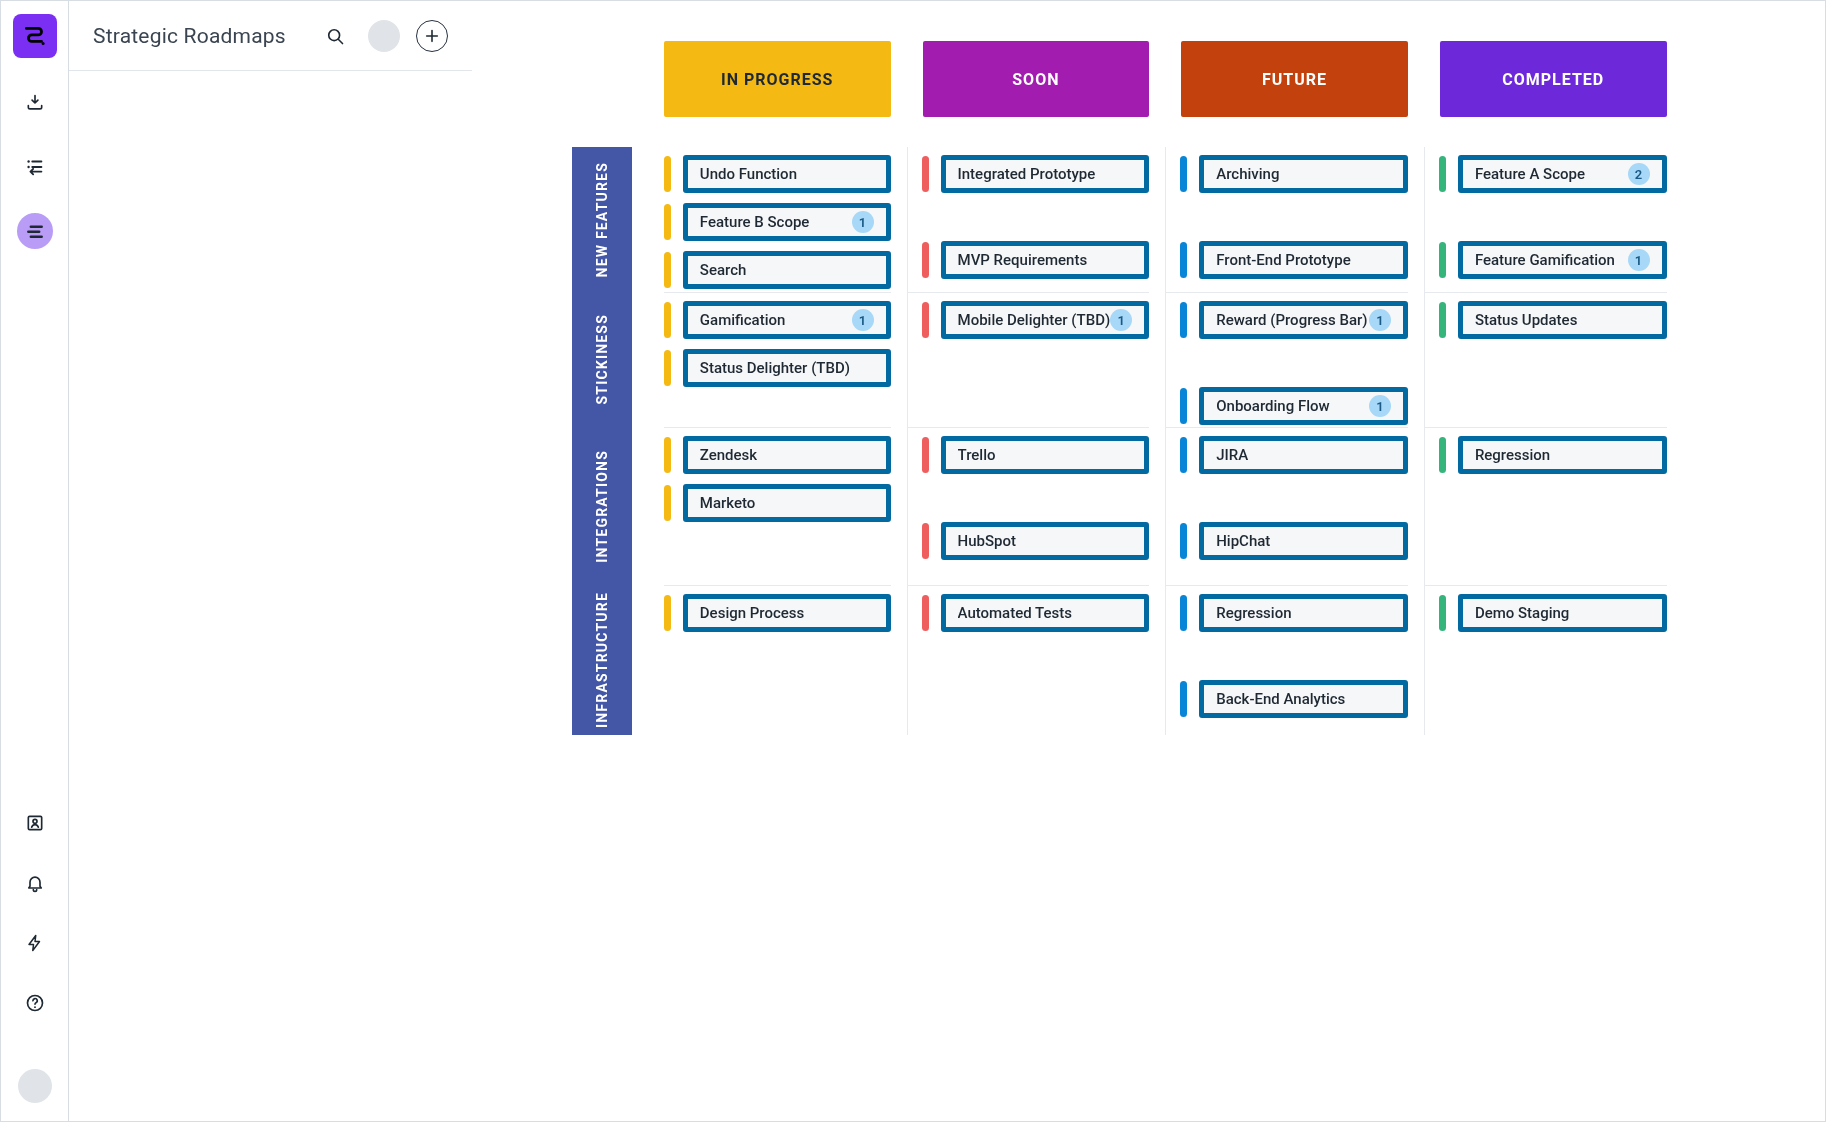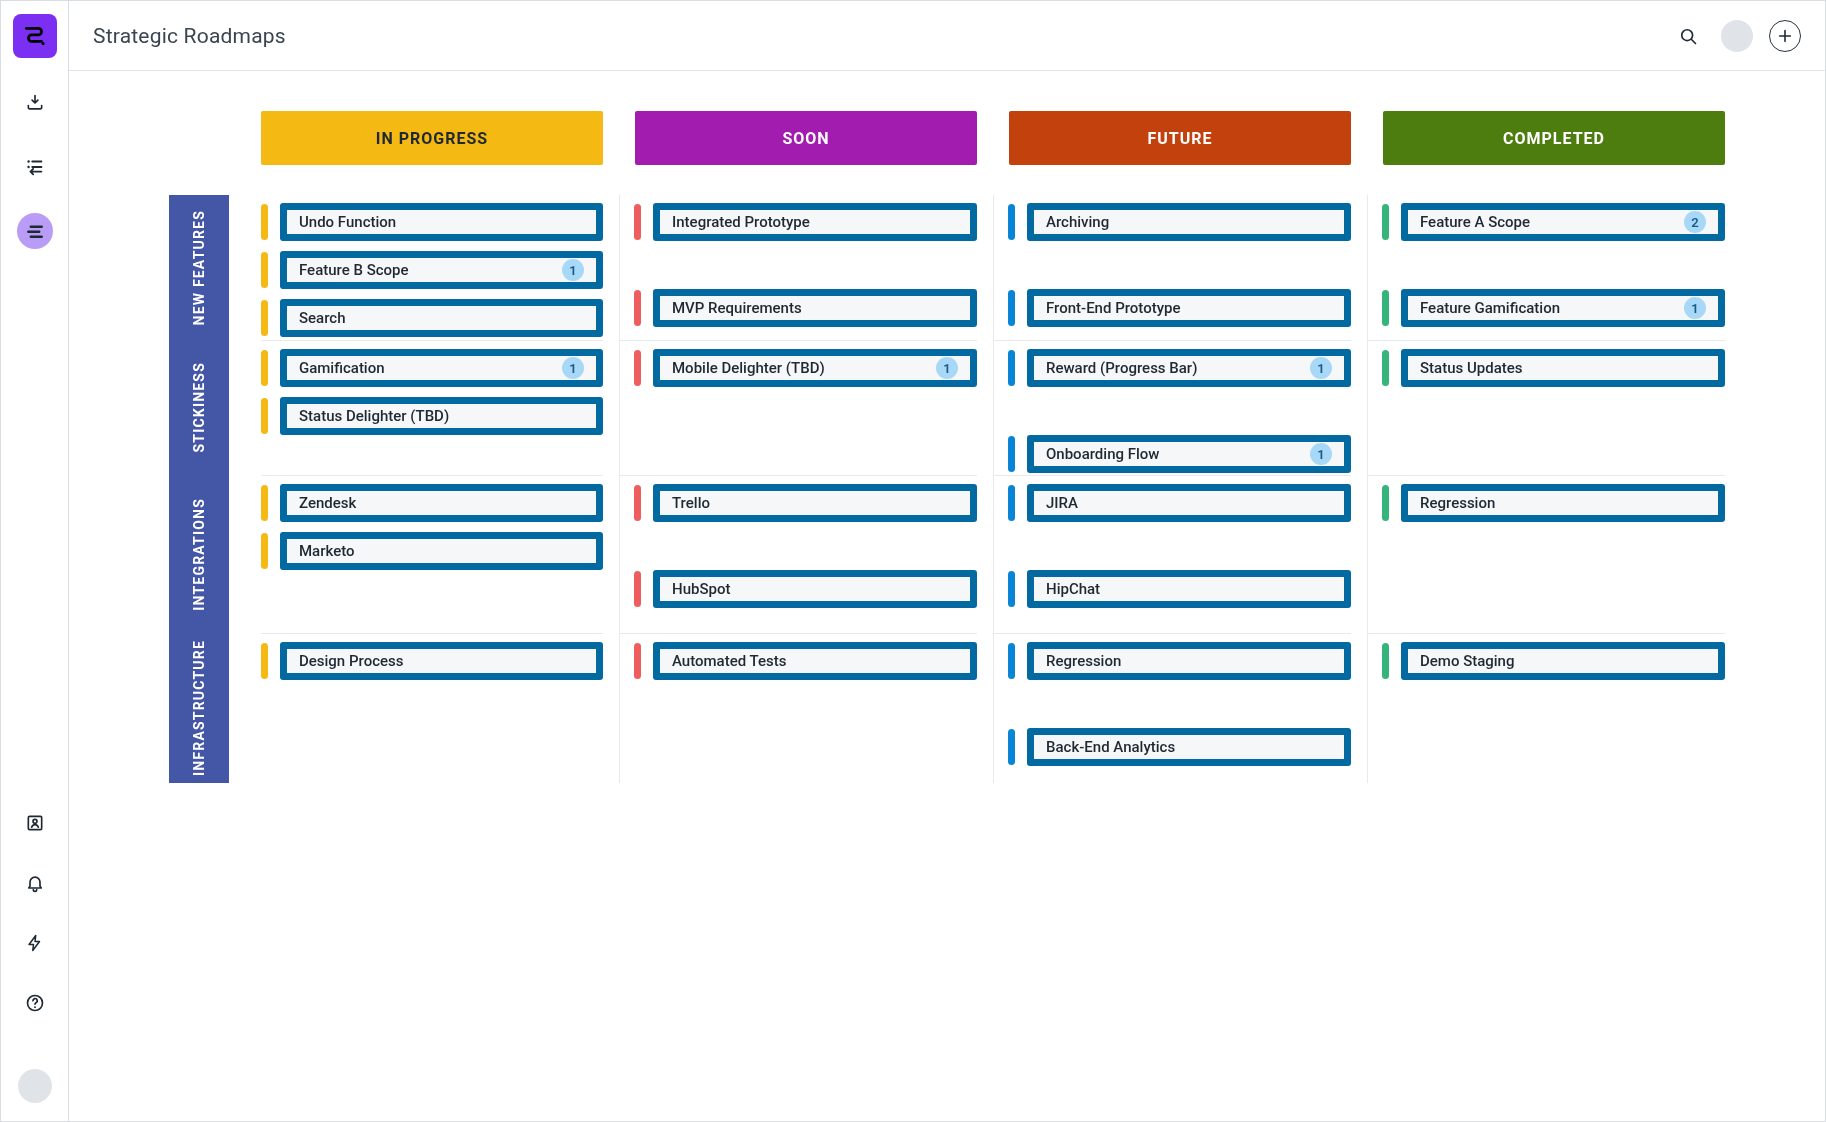--- a/index.html
+++ b/index.html
@@ -9,44 +9,44 @@
   .sidebar { width: 68px; flex: 0 0 68px; border-right: 1px solid #d7dde3; display: flex; flex-direction: column; align-items: center; padding: 0 0 18px 0; }
   .logo-box { width: 100%; height: 70px; display: flex; align-items: center; justify-content: center; }
   .logo { width: 44px; height: 44px; border-radius: 8px; background: #7b2ff2; display: flex; align-items: center; justify-content: center; }
   .sidebar-nav { display: flex; flex-direction: column; align-items: center; gap: 28px; margin-top: 14px; width: 100%; }
   .nav-item { color: #1f2933; display: flex; align-items: center; justify-content: center; width: 36px; height: 36px; border-radius: 50%; cursor: pointer; }
   .nav-item.active { background: #b89cf6; }
   .sidebar-spacer { flex: 1; }
   .sidebar-bottom { display: flex; flex-direction: column; align-items: center; gap: 24px; }
   .sidebar-avatar { width: 34px; height: 34px; border-radius: 50%; background: #e0e4e8; margin-top: 24px; }
   
-  .main { flex: 1; display: flex; flex-direction: column; min-width: 0; }
+  .main { flex: 1; display: flex; flex-direction: row; min-width: 0; }
   .topbar { height: 70px; border-bottom: 1px solid #e1e6eb; display: flex; align-items: center; padding: 0 24px; gap: 16px; }
   .page-title { font-size: 21px; font-weight: 400; color: #3a4551; letter-spacing: 0.2px; }
   .topbar-spacer { flex: 1; }
   .icon-btn { width: 34px; height: 34px; display: flex; align-items: center; justify-content: center; cursor: pointer; border-radius: 50%; }
   .avatar-small { width: 32px; height: 32px; border-radius: 50%; background: #e0e4e8; }
   .add-btn { width: 32px; height: 32px; border-radius: 50%; border: 1.5px solid #273240; display: flex; align-items: center; justify-content: center; cursor: pointer; }
   
   .board { padding: 40px 100px 40px 100px; }
   .board-grid { display: grid; grid-template-columns: 60px repeat(4, 1fr); column-gap: 32px; align-items: stretch; }
   
-  .col-header { height: 54px; display: flex; align-items: center; justify-content: center; font-size: 16px; font-weight: 700; letter-spacing: 1px; color: #ffffff; border-radius: 2px; }
+  .col-header { height: 76px; display: flex; align-items: center; justify-content: center; font-size: 16px; font-weight: 700; letter-spacing: 1px; color: #ffffff; border-radius: 2px; }
   .col-header.inprogress { background: #f5b914; color: #1f2933; }
   .col-header.soon { background: #a21caf; }
   .col-header.future { background: #c2410c; }
-  .col-header.completed { background: #4d7c0f; }
+  .col-header.completed { background: #6d28d9; }
   
   .lane-label { background: #4456a6; display: flex; align-items: center; justify-content: center; }
   .lane-label span { writing-mode: vertical-rl; transform: rotate(180deg); color: #ffffff; font-size: 14px; font-weight: 700; letter-spacing: 1.2px; text-align: center; }
   
   .cell { padding: 8px 0 0 0; display: flex; flex-direction: column; gap: 10px; border-top: 1px solid #e6eaee; min-height: 140px; }
   .card { display: flex; align-items: center; gap: 12px; }
   .card-stripe { width: 7px; height: 36px; border-radius: 4px; flex: 0 0 7px; }
-  .card-body { flex: 1; height: 38px; background: #f6f7f8; border: 7px solid #0369a1; border-radius: 3px; display: flex; align-items: center; padding: 0 12px; font-size: 15px; font-weight: 500; color: #1f2933; cursor: pointer; }
+  .card-body { flex: 1; height: 38px; background: #f6f7f8; border: 5px solid #0369a1; border-radius: 3px; display: flex; align-items: center; padding: 0 12px; font-size: 15px; font-weight: 500; color: #1f2933; cursor: pointer; }
   .card-body .label { flex: 1; white-space: nowrap; overflow: hidden; text-overflow: ellipsis; }
   .badge { min-width: 22px; height: 22px; border-radius: 11px; background: #a7d8f7; color: #1b5a85; font-size: 13px; font-weight: 600; display: inline-flex; align-items: center; justify-content: center; padding: 0 6px; }
   
   .stripe-inprogress { background: #f5b914; }
   .stripe-soon { background: #ef5e5e; }
   .stripe-future { background: #0885d6; }
   .stripe-completed { background: #35b47b; }
   .headers-gap { height: 30px; }
   
   .vline { border-left: 1px solid #e6eaee; padding-left: 14px; margin-left: -16px; gap: 48px; }

